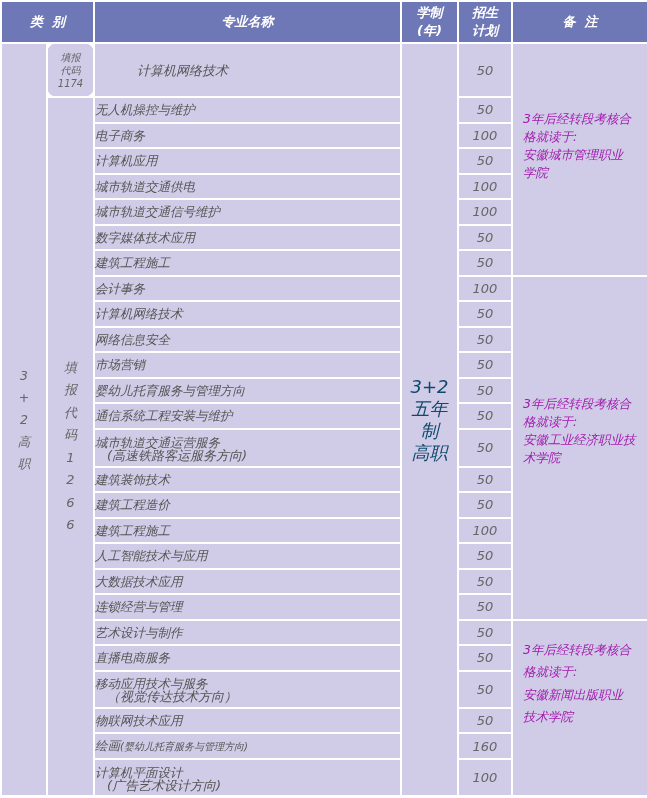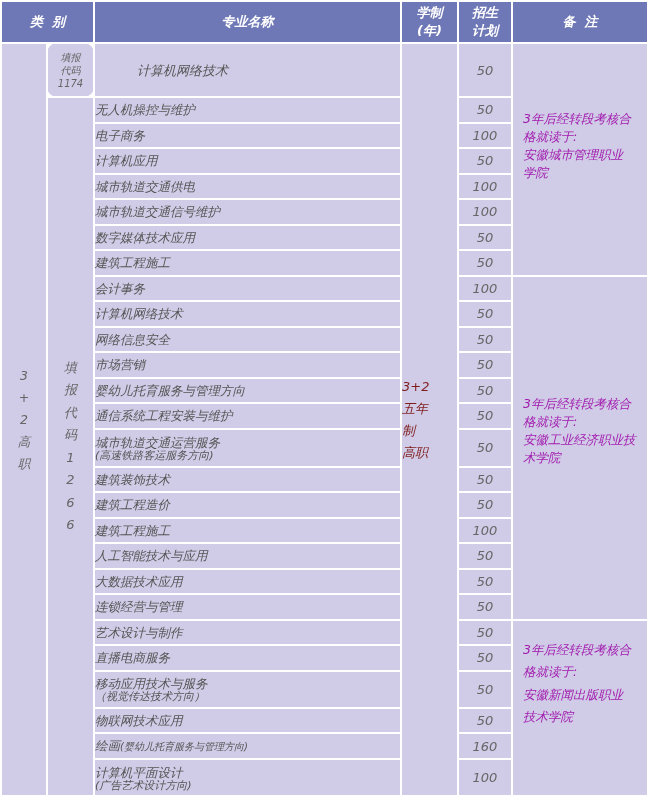--- a/index.html
+++ b/index.html
@@ -33,23 +33,24 @@
     background: #d0cbe6;
     color: #555555;
     font-size: 12.5px;
   }
   td.name {
     text-align: left;
     line-height: 15px;
   }
   td.name .sub {
     display: block;
-    font-size: 11px;
+    font-size: 13px;
     line-height: 11px;
     color: #555;
+    margin-left: 12px;
   }
   td.num {
     text-align: center;
     font-size: 13px;
     color: #666;
   }
   td.cat {
     text-align: center;
     font-size: 12.5px;
     line-height: 22px;
@@ -62,23 +63,24 @@
     color: #666;
     border-radius: 10px;
   }
   td.code-vert {
     text-align: center;
     font-size: 13px;
     line-height: 22.5px;
     color: #666;
   }
   td.years {
-    font-size: 13px;
+    text-align: center;
+    font-size: 18px;
     line-height: 22px;
-    color: #7f1d1d;
+    color: #0c4a6e;
   }
   td.note {
     text-align: left;
     vertical-align: top;
     padding-left: 10px;
     padding-right: 6px;
     font-size: 12.5px;
     line-height: 18px;
     color: #a21caf;
   }

